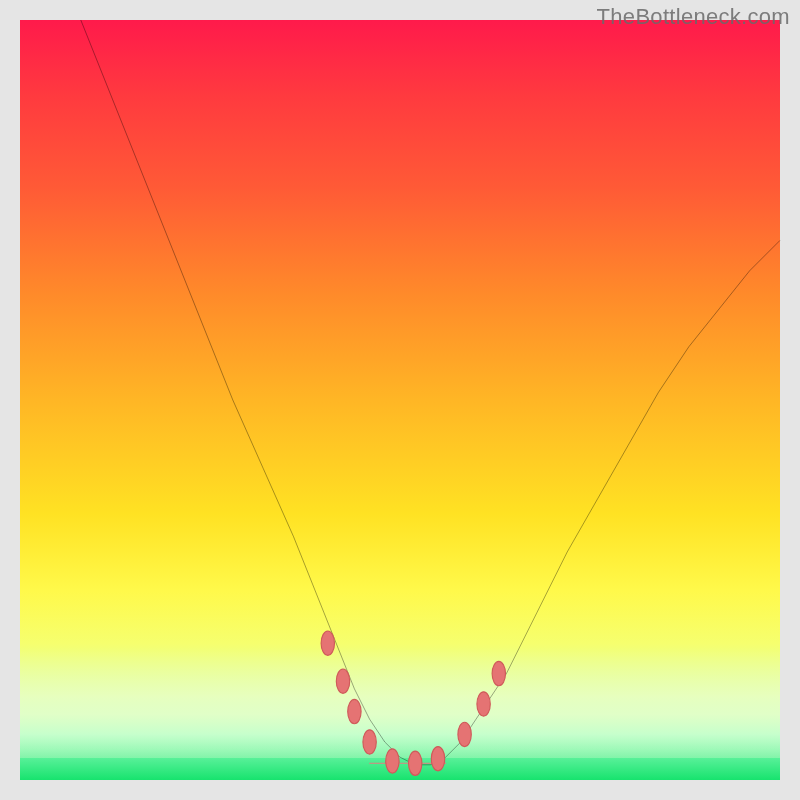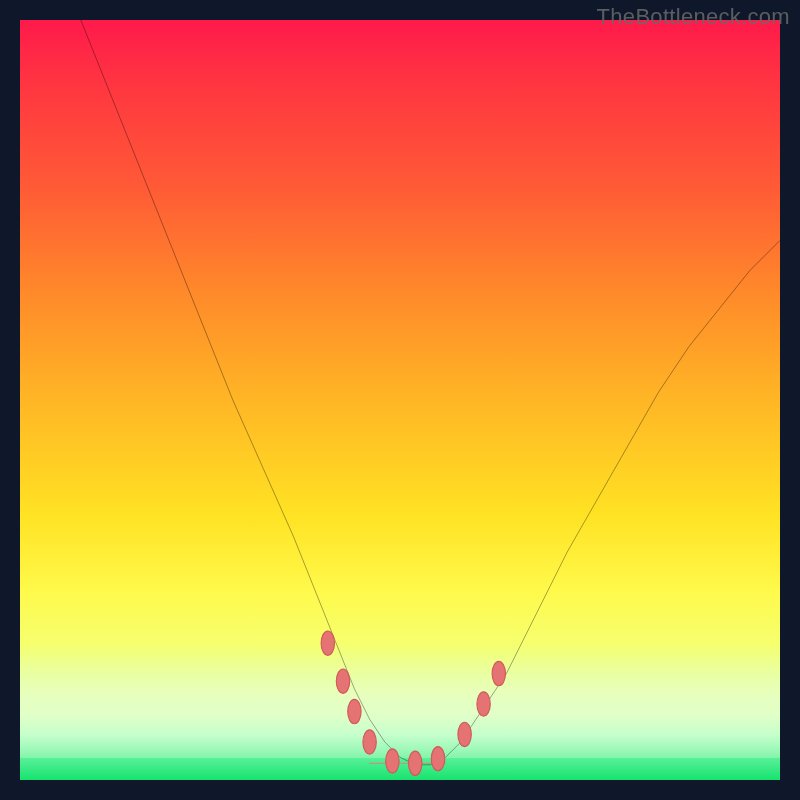--- a/index.html
+++ b/index.html
@@ -8,21 +8,21 @@
     width: 800px;
     height: 800px;
     background: #000;
     font-family: Arial, Helvetica, sans-serif;
     overflow: hidden;
   }
   .frame {
     position: relative;
     width: 800px;
     height: 800px;
-    background: #0f172a;
+    background: #e5e5e5;
   }
   .plot {
     position: absolute;
     left: 20px;
     top: 20px;
     width: 760px;
     height: 760px;
     background: linear-gradient(to bottom,
       #ff1a4b 0%,
       #ff3a3f 10%,

